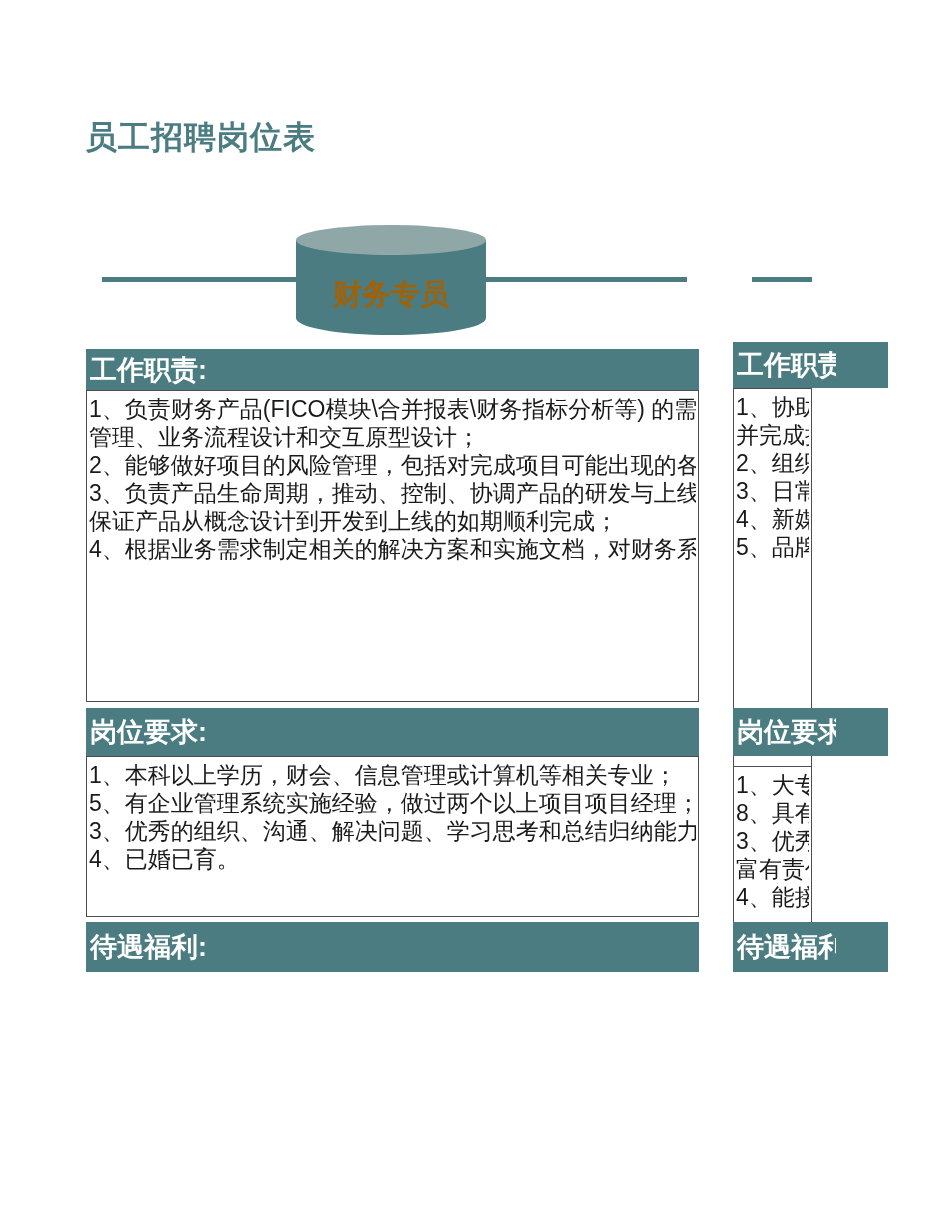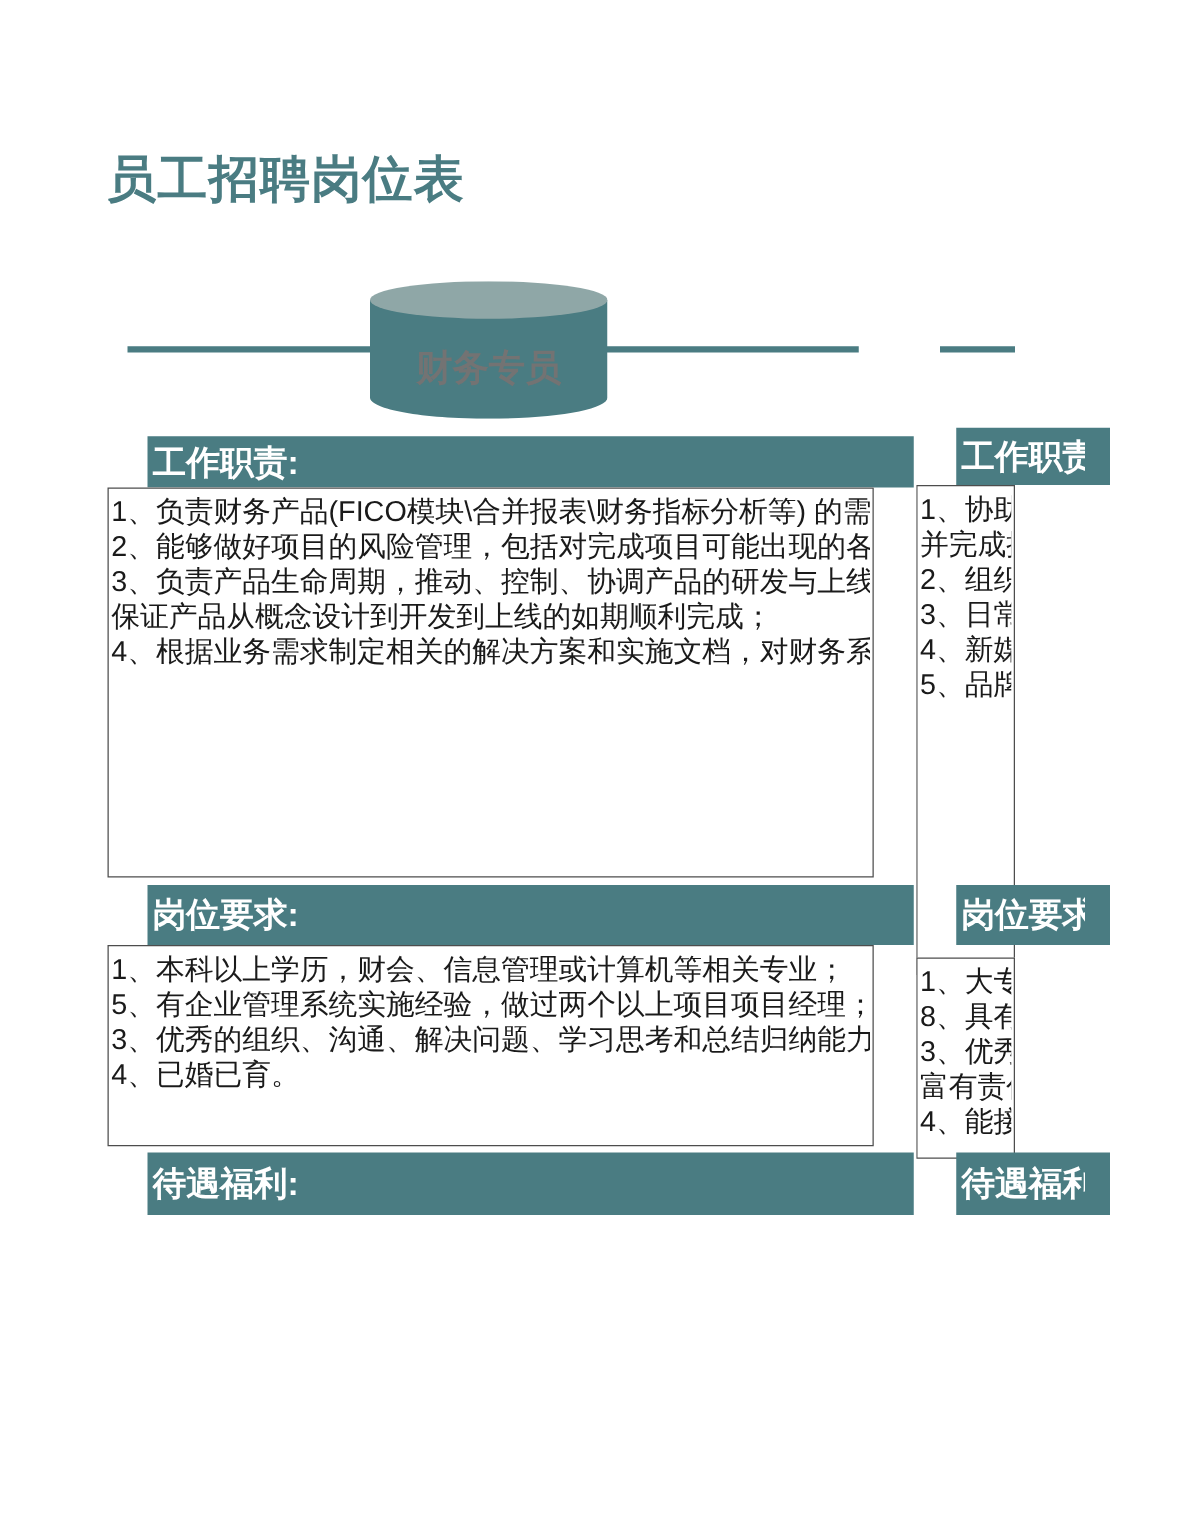--- a/index.html
+++ b/index.html
@@ -8,50 +8,50 @@
     background:#ffffff;
     font-family:"Liberation Sans","DejaVu Sans",sans-serif;
     position:relative;
     overflow:hidden;
   }
   .abs{position:absolute;}
 
   
   .page-title{
     left:85px;top:116px;
-    font-size:40px;font-weight:bold;color:#4a7c82;
+    font-size:32px;font-weight:bold;color:#4a7c82;
     letter-spacing:1px;white-space:nowrap;
   }
 
   
   .headcount{
     left:296px;top:184px;width:190px;
     text-align:center;font-size:29px;color:#000000;white-space:nowrap;margin-top:40px;
   }
 
   
   .connector{background:#4a7c82;height:5px;top:277px;}
   .connector-left{left:102px;width:585px;}
   .connector-right{left:752px;width:60px;}
 
   
   .cylinder{left:296px;top:225px;width:190px;height:110px;}
   .cylinder svg{display:block;}
   .cylinder-label{
     left:0;top:50px;width:190px;text-align:center;
-    font-size:29px;font-weight:bold;color:#737373;white-space:nowrap;
+    font-size:29px;font-weight:bold;color:#a16207;white-space:nowrap;
   }
 
   
   .sec-bar{
     background:#4a7c82;color:#ffffff;
     font-weight:bold;font-size:27px;
     padding-left:4px;box-sizing:border-box;
     display:flex;align-items:center;
-    white-space:nowrap;overflow:hidden;margin-left:32px;
+    white-space:nowrap;overflow:hidden;
   }
   .sec-bar .clip{
     display:inline-block;overflow:hidden;white-space:nowrap;vertical-align:top;
   }
 
   
   .sec-body{
     background:#ffffff;border:1px solid #4d4d4d;box-sizing:border-box;
     font-size:23px;line-height:28px;color:#1a1a1a;
     padding:4px 2px 0 2px;overflow:hidden;
@@ -90,20 +90,21 @@
     <ellipse cx="95" cy="15" rx="95" ry="15" fill="#8fa7a7"></ellipse>
   </svg>
   <div class="abs cylinder-label">财务专员</div>
 </div>
 
 <div class="abs sec-bar l-bar1">
   <span class="clip">工作职责:</span>
 </div>
 <div class="abs sec-body l-body1">
   <div class="line">1、负责财务产品(FICO模块\合并报表\财务指标分析等) 的需求</div>
+  <div class="line">管理、业务流程设计和交互原型设计；</div>
   <div class="line">2、能够做好项目的风险管理，包括对完成项目可能出现的各种</div>
   <div class="line">3、负责产品生命周期，推动、控制、协调产品的研发与上线，</div>
   <div class="line">保证产品从概念设计到开发到上线的如期顺利完成；</div>
   <div class="line">4、根据业务需求制定相关的解决方案和实施文档，对财务系统</div>
 </div>
 
 <div class="abs sec-bar l-bar2">
   <span class="clip">岗位要求:</span>
 </div>
 <div class="abs sec-body l-body2">

